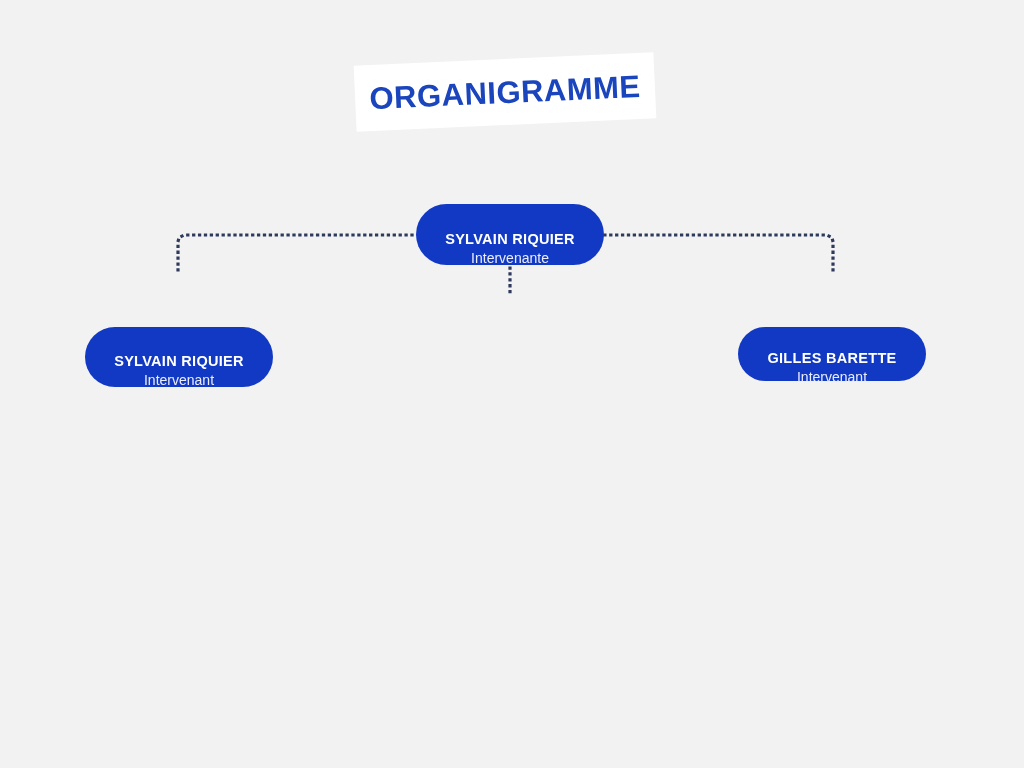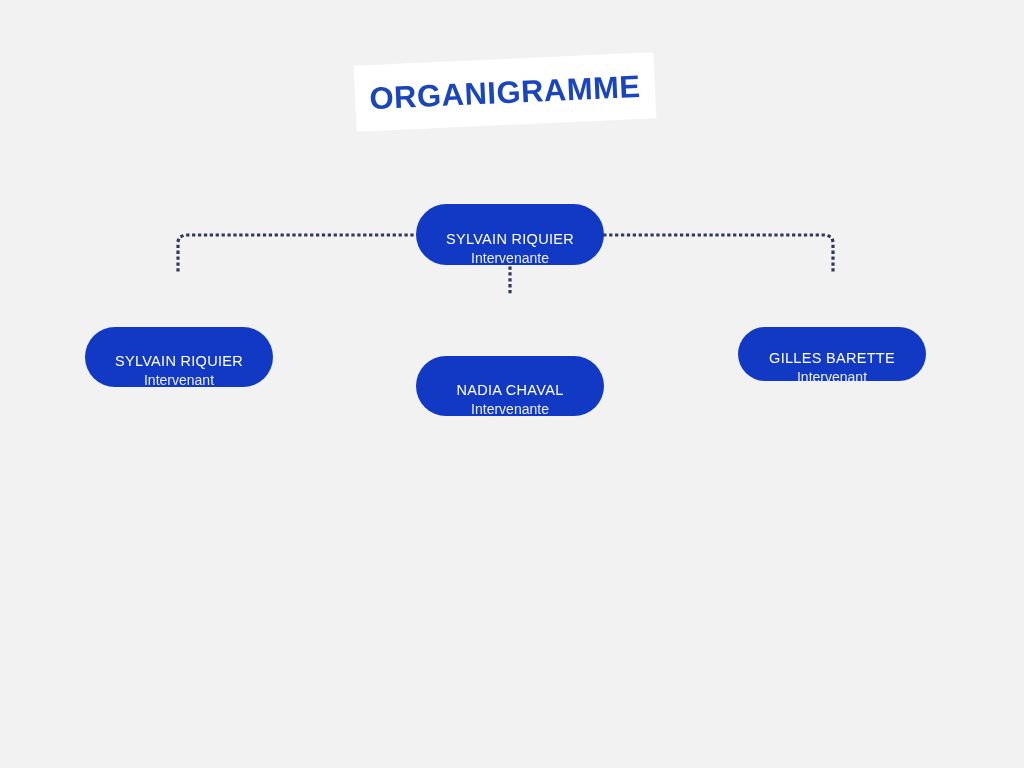--- a/index.html
+++ b/index.html
@@ -63,21 +63,21 @@
     border-radius: 999px;
     display: flex;
     flex-direction: column;
     align-items: center;
     justify-content: center;
     box-sizing: border-box;
     padding: 6px 18px;
   }
   .node-name {
     color: #ffffff;
-    font-weight: normal;
+    font-weight: bold;
     font-size: 14.5px;
     letter-spacing: 0.3px;
     white-space: nowrap;
     line-height: 1.25;
     margin-top: 28px;
   }
   .node-role {
     color: #eaeefb;
     font-weight: normal;
     font-size: 14px;
@@ -112,23 +112,19 @@
   <div class="node node-root">
     <span class="node-name">SYLVAIN RIQUIER</span>
     <span class="node-role">Intervenante</span>
   </div>
 
   <div class="node node-left">
     <span class="node-name">SYLVAIN RIQUIER</span>
     <span class="node-role">Intervenant</span>
   </div>
 
-  <div class="node node-mid">
-    <span class="node-name">NADIA CHAVAL</span>
-    <span class="node-role">Intervenante</span>
-  </div>
 
   <div class="node node-right">
     <span class="node-name">GILLES BARETTE</span>
     <span class="node-role">Intervenant</span>
   </div>
 
 </div>
 
 </body></html>

